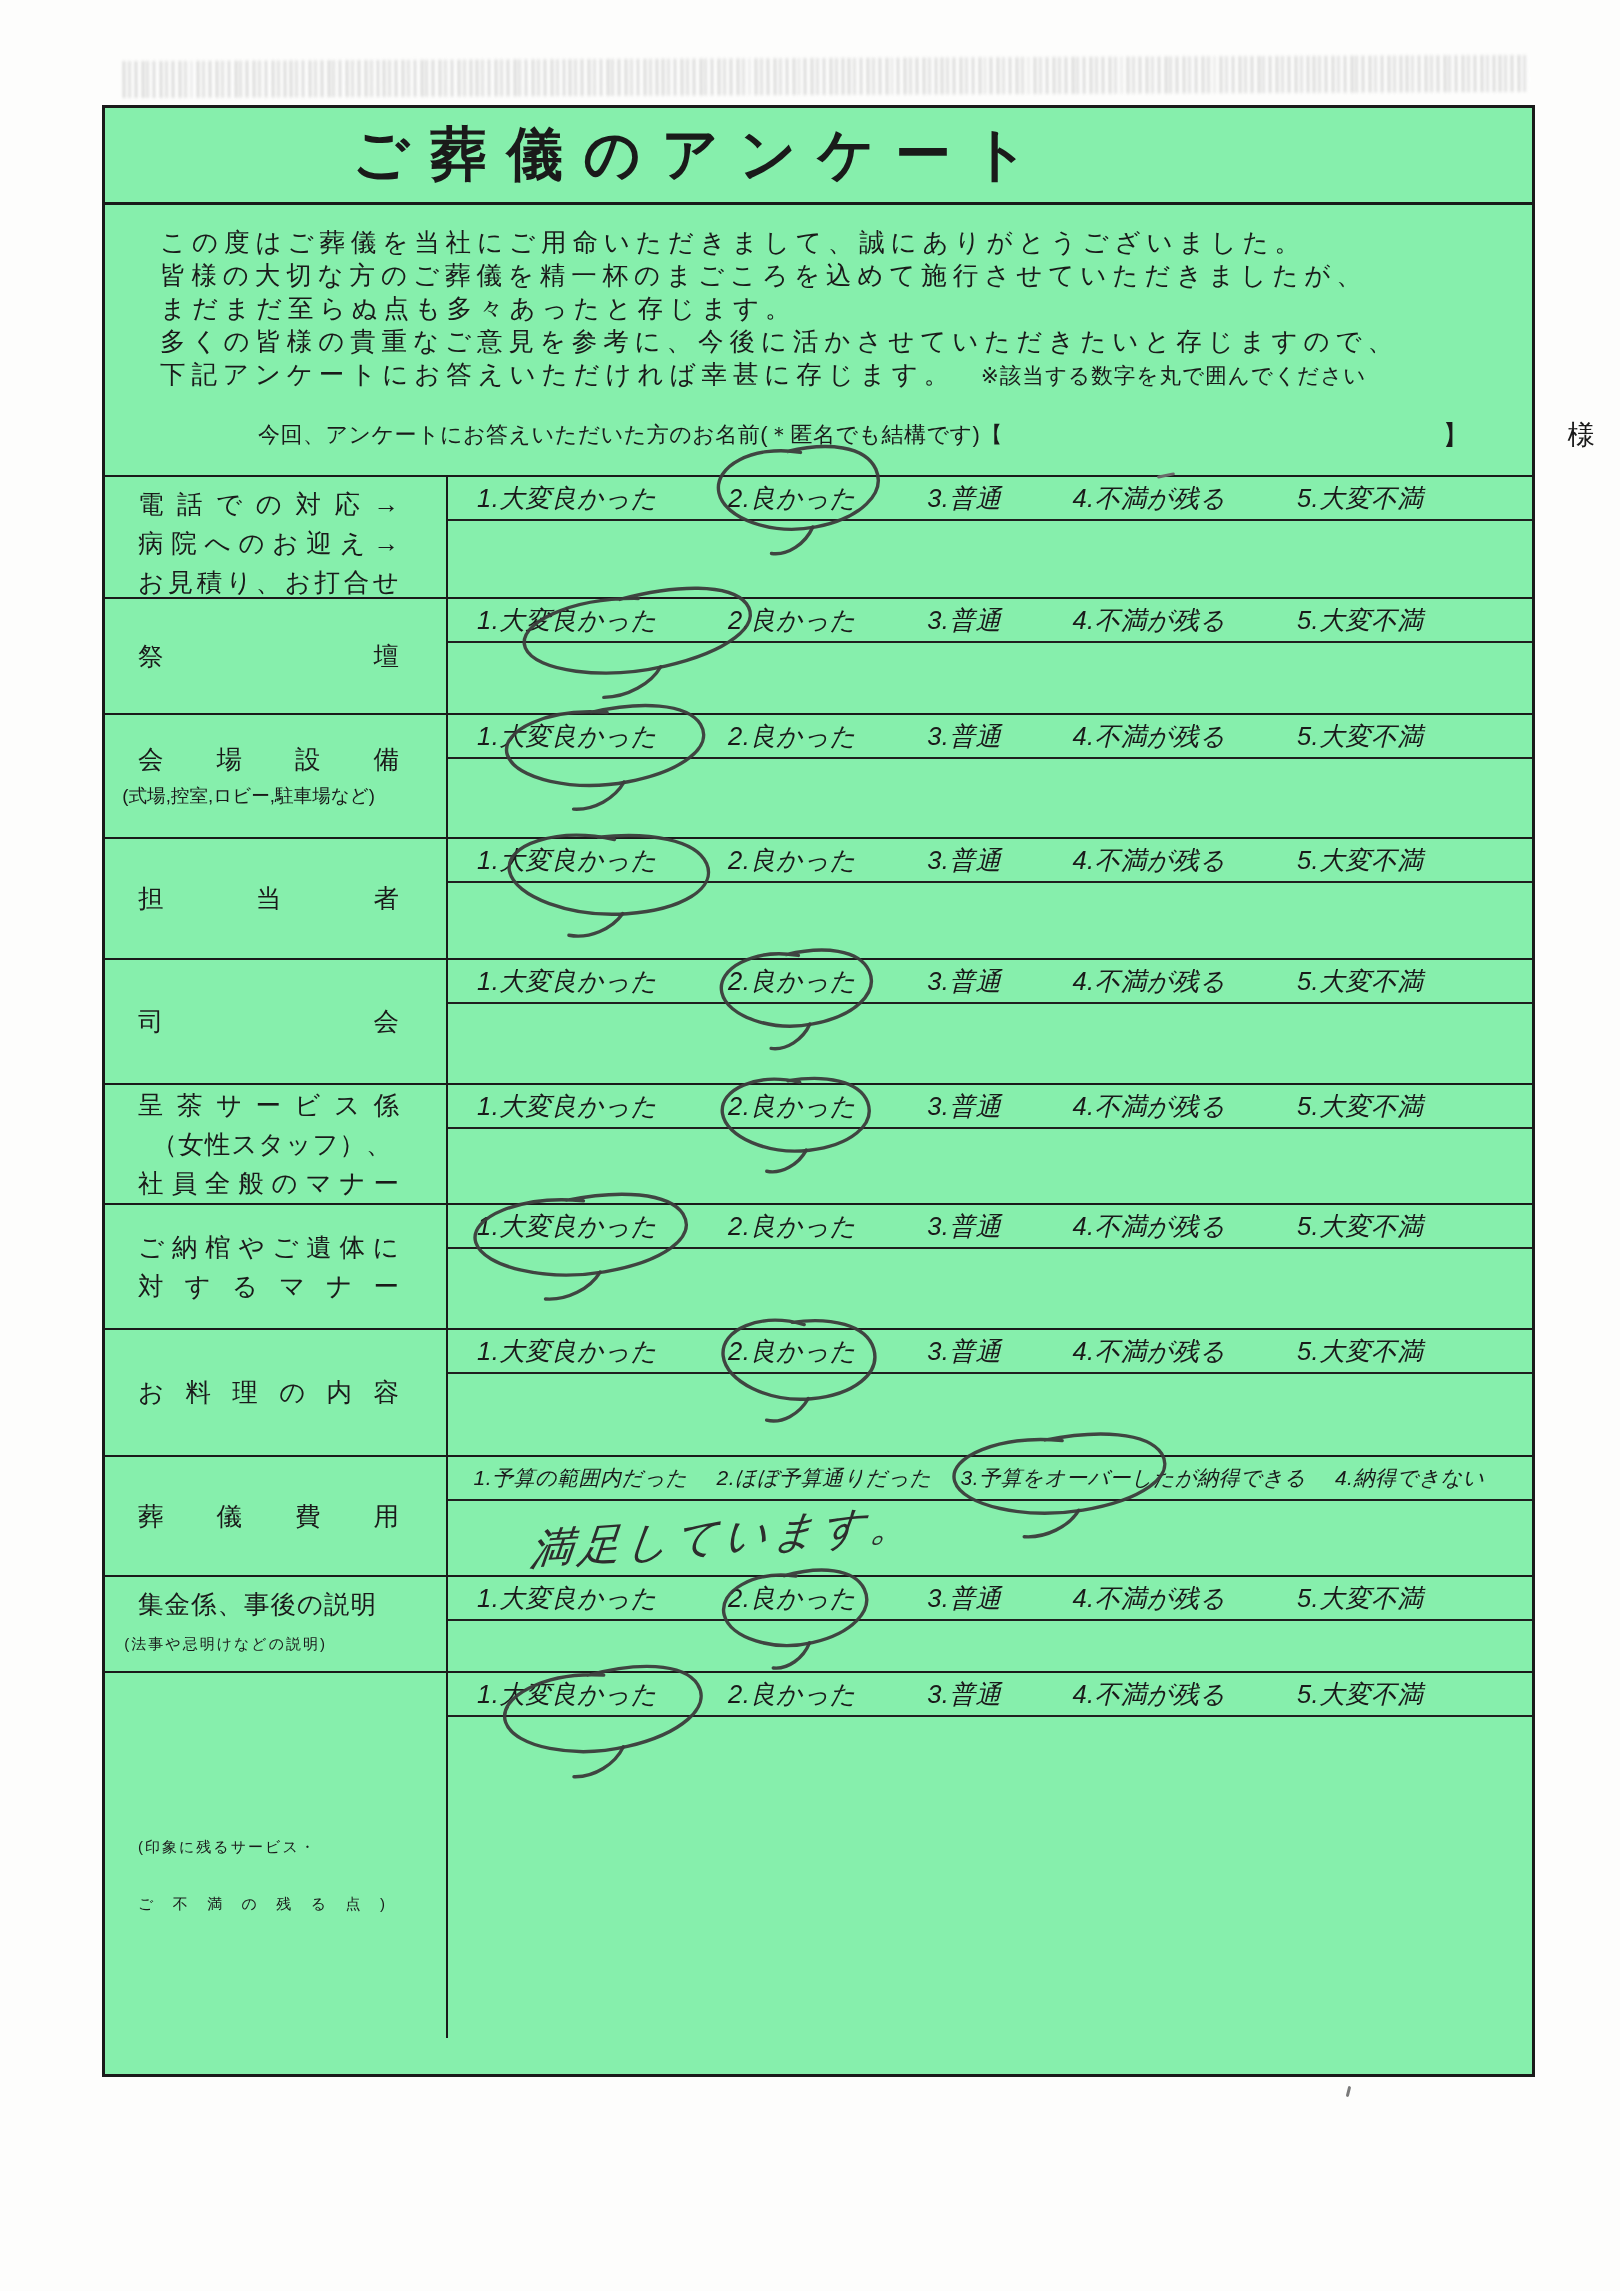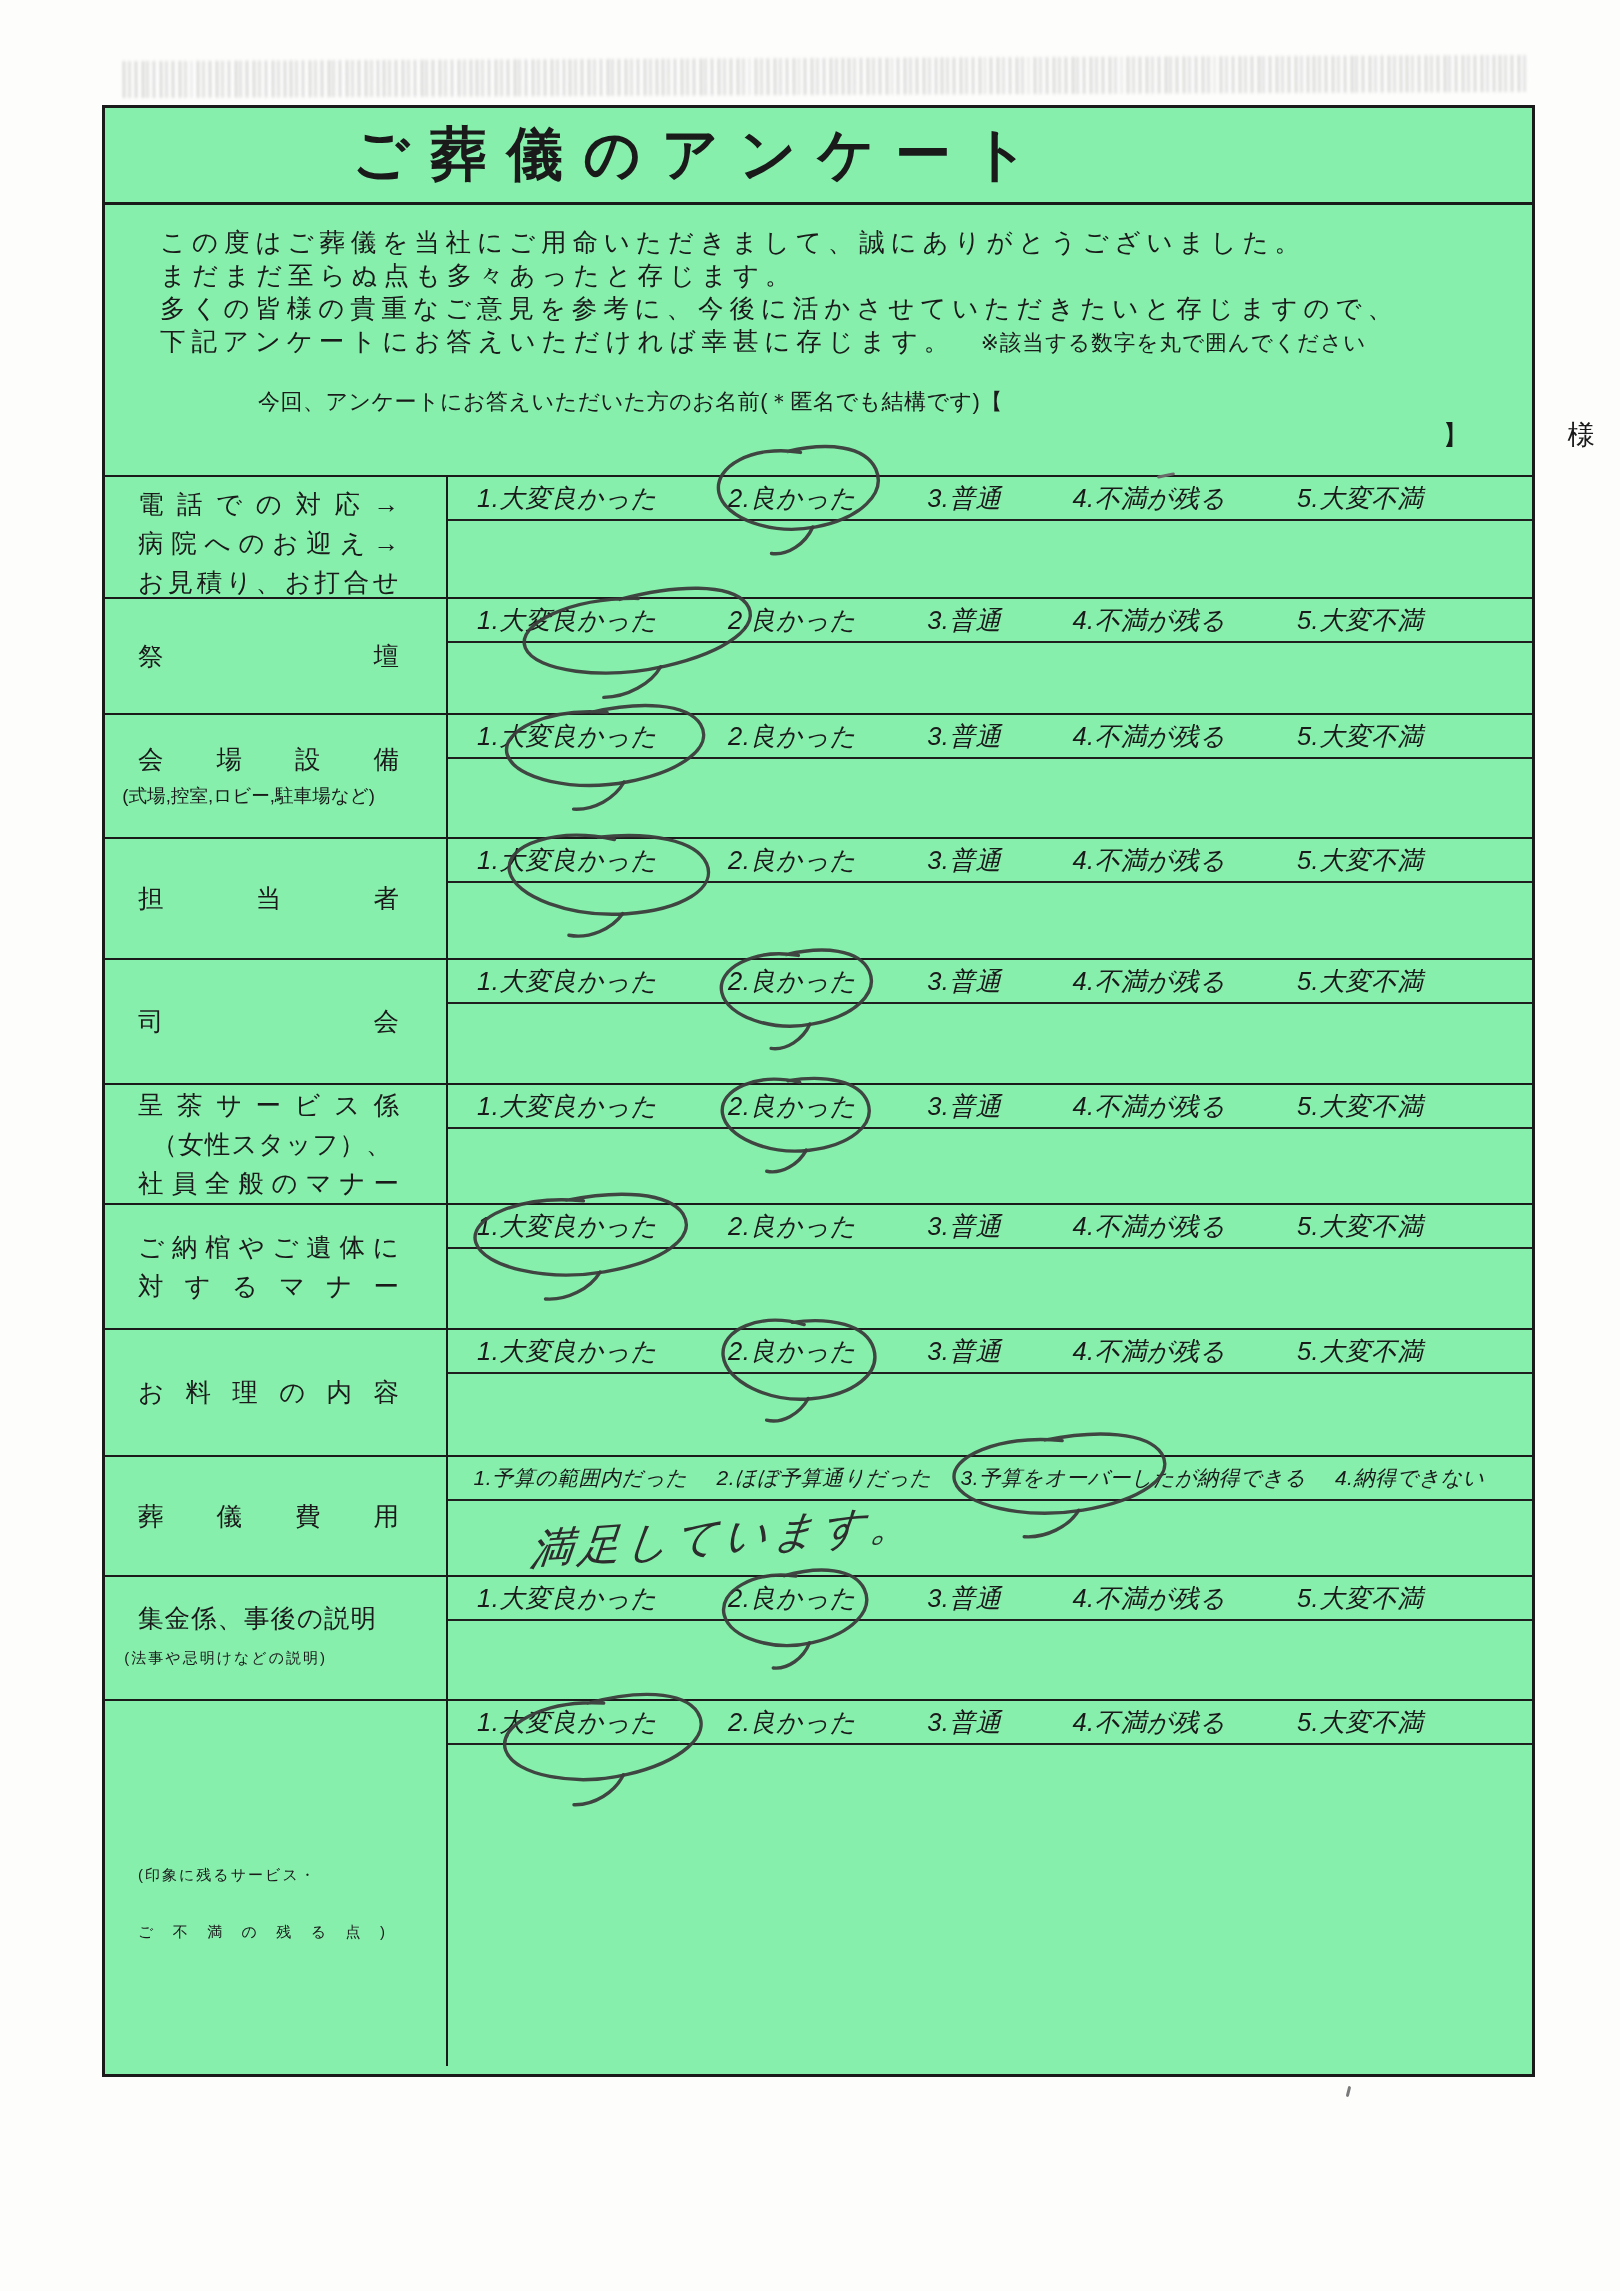--- a/index.html
+++ b/index.html
@@ -83,20 +83,21 @@
 
   <div class="frame">
 
     <div class="title-sec">
       <div class="title">ご葬儀のアンケート</div>
     </div>
 
     <div class="intro-sec">
       <div class="intro-lines">
           <div class="intro-line"><span>この度はご葬儀を当社にご用命いただきまして、誠にありがとうございました。</span></div>
+          <div class="intro-line"><span>皆様の大切な方のご葬儀を精一杯のまごころを込めて施行させていただきましたが、</span></div>
           <div class="intro-line"><span>まだまだ至らぬ点も多々あったと存じます。</span></div>
           <div class="intro-line"><span>多くの皆様の貴重なご意見を参考に、今後に活かさせていただきたいと存じますので、</span></div>
           <div class="intro-line"><span>下記アンケートにお答えいただければ幸甚に存じます。</span><span class="circle-note">※該当する数字を丸で囲んでください</span></div>
         </div>
       <div class="name-line">
         <span>今回、アンケートにお答えいただいた方のお名前(＊匿名でも結構です)【</span><span class="name-value"></span>
       </div>
       <span class="bracket-close">】</span>
       <span class="honorific">様</span>
     </div>
@@ -341,21 +342,21 @@
               <span class="opt">2.ほぼ予算通りだった</span>
               <span class="opt selected">3.予算をオーバーしたが納得できる<svg viewBox="0 0 120 72" preserveAspectRatio="none" class="hand-circle" style="left: -29px; top: -35px; width: calc(100% - 88px); height: 94px; transform: rotate(-3deg);">
                   <path d="M62 9 C33 2 8 17 11 36 C14 55 43 68 70 63 C97 58 114 41 108 23 C102 6 79 2 54 8" vector-effect="non-scaling-stroke"></path>
                   <path d="M68 63 C63 75 52 83 42 81" vector-effect="non-scaling-stroke"></path>
                 </svg></span>
               <span class="opt">4.納得できない</span>
             </div>
             <div class="handwriting">満足しています。</div>
           </div>
         </div>
-        <div class="row" style="height: 124px;">
+        <div class="row" style="height: 96px;">
           <div class="cell-label">
             <div class="lbl">集金係、事後の説明</div>
             <div class="lbl medium">(法事や忌明けなどの説明)</div>
           </div>
           <div class="cell-opts">
             <div class="opts">
               <span class="opt">1.大変良かった</span>
               <span class="opt selected">2.良かった<svg viewBox="0 0 120 72" preserveAspectRatio="none" class="hand-circle" style="left: -19.6px; top: -15.7px; width: calc(100% + 47px); height: 90px; transform: rotate(-4deg);">
                   <path d="M62 9 C33 2 8 17 11 36 C14 55 43 68 70 63 C97 58 114 41 108 23 C102 6 79 2 54 8" vector-effect="non-scaling-stroke"></path>
                   <path d="M68 63 C63 75 52 83 42 81" vector-effect="non-scaling-stroke"></path>

